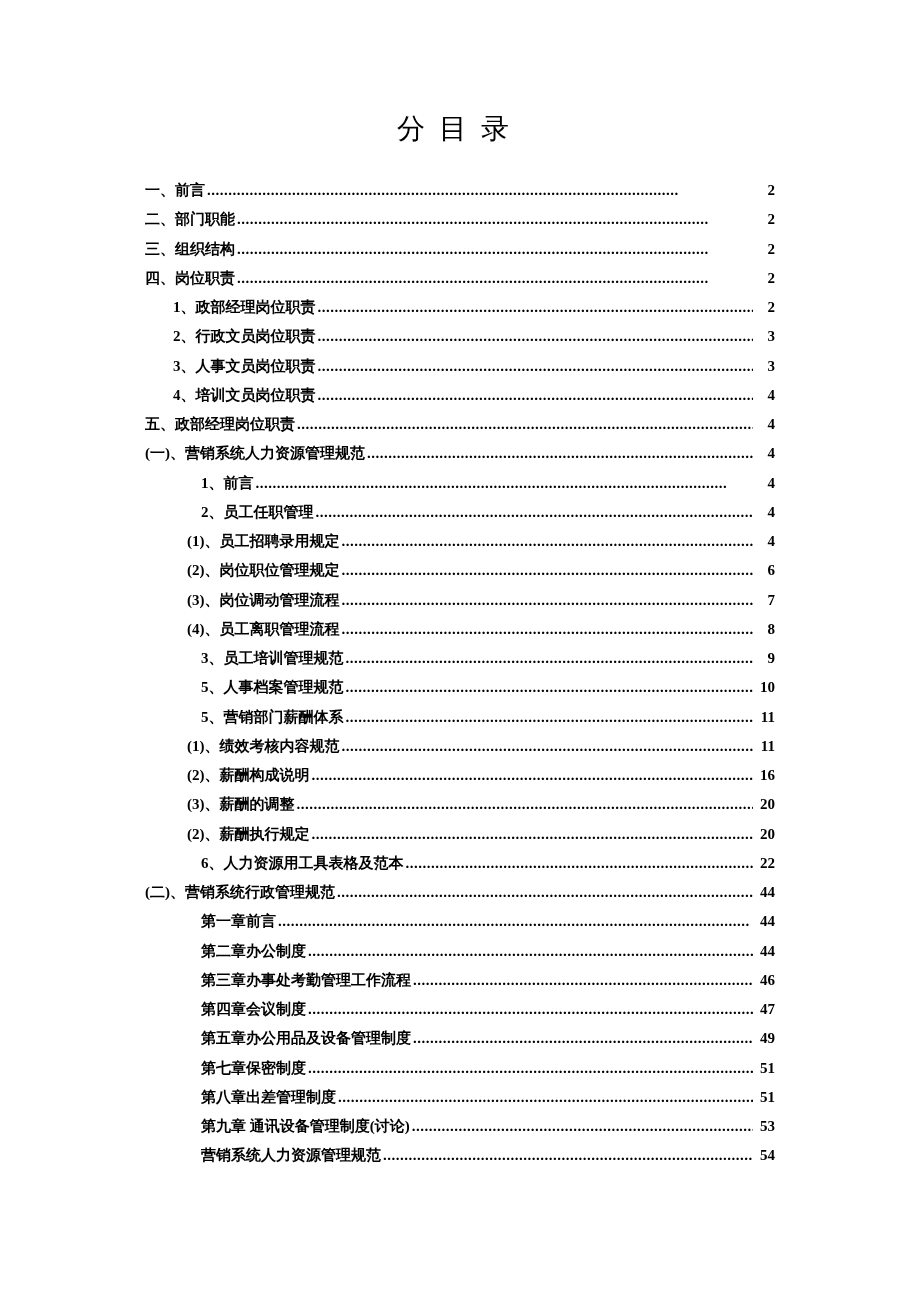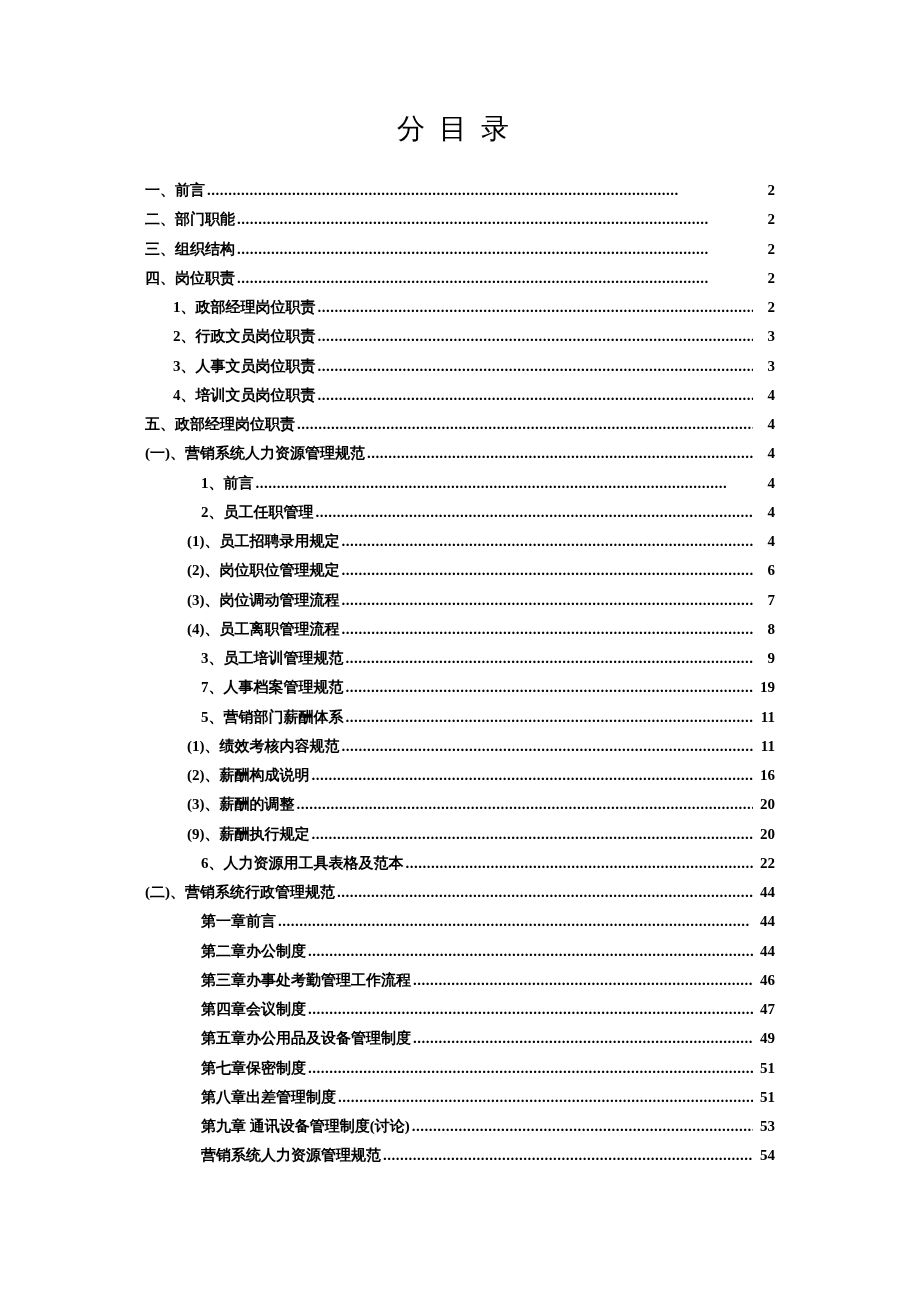--- a/index.html
+++ b/index.html
@@ -138,23 +138,23 @@
       <span class="toc-label">(4)、员工离职管理流程</span>
       <span class="toc-dots"></span>
       <span class="toc-page">8</span>
     </div>
     <div class="toc-entry indent-3">
       <span class="toc-label">3、员工培训管理规范</span>
       <span class="toc-dots"></span>
       <span class="toc-page">9</span>
     </div>
     <div class="toc-entry indent-3">
-      <span class="toc-label">7、人事档案管理规范</span>
-      <span class="toc-dots"></span>
-      <span class="toc-page">19</span>
+      <span class="toc-label">5、人事档案管理规范</span>
+      <span class="toc-dots"></span>
+      <span class="toc-page">10</span>
     </div>
     <div class="toc-entry indent-3">
       <span class="toc-label">5、营销部门薪酬体系</span>
       <span class="toc-dots"></span>
       <span class="toc-page">11</span>
     </div>
     <div class="toc-entry indent-2">
       <span class="toc-label">(1)、绩效考核内容规范</span>
       <span class="toc-dots"></span>
       <span class="toc-page">11</span>
@@ -163,21 +163,21 @@
       <span class="toc-label">(2)、薪酬构成说明</span>
       <span class="toc-dots"></span>
       <span class="toc-page">16</span>
     </div>
     <div class="toc-entry indent-2">
       <span class="toc-label">(3)、薪酬的调整</span>
       <span class="toc-dots"></span>
       <span class="toc-page">20</span>
     </div>
     <div class="toc-entry indent-2">
-      <span class="toc-label">(9)、薪酬执行规定</span>
+      <span class="toc-label">(2)、薪酬执行规定</span>
       <span class="toc-dots"></span>
       <span class="toc-page">20</span>
     </div>
     <div class="toc-entry indent-3">
       <span class="toc-label">6、人力资源用工具表格及范本</span>
       <span class="toc-dots"></span>
       <span class="toc-page">22</span>
     </div>
     <div class="toc-entry indent-0">
       <span class="toc-label">(二)、营销系统行政管理规范</span>

